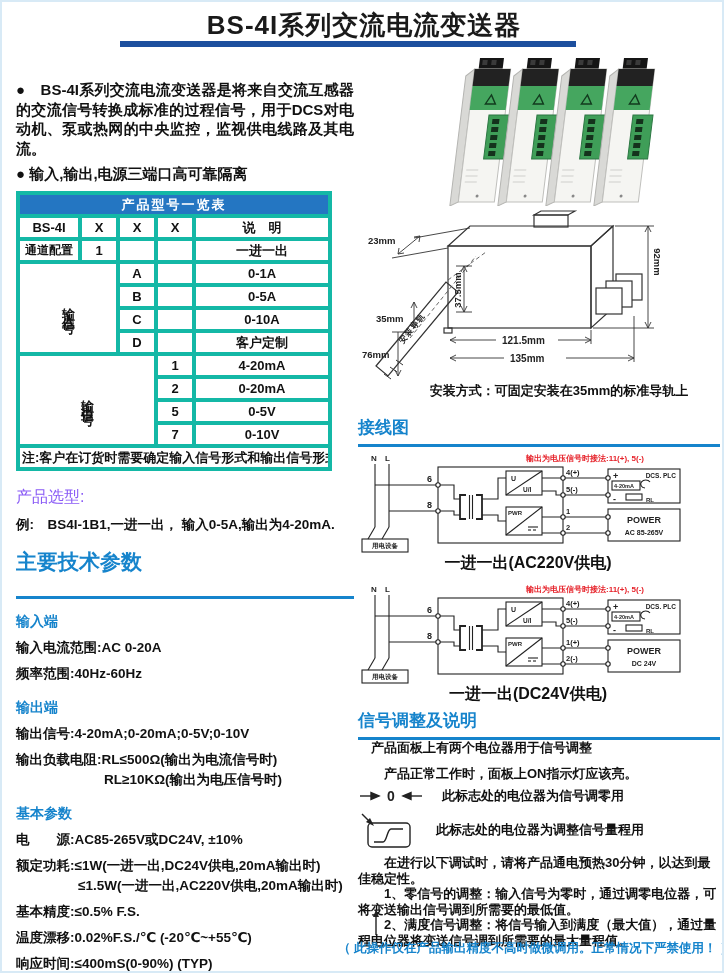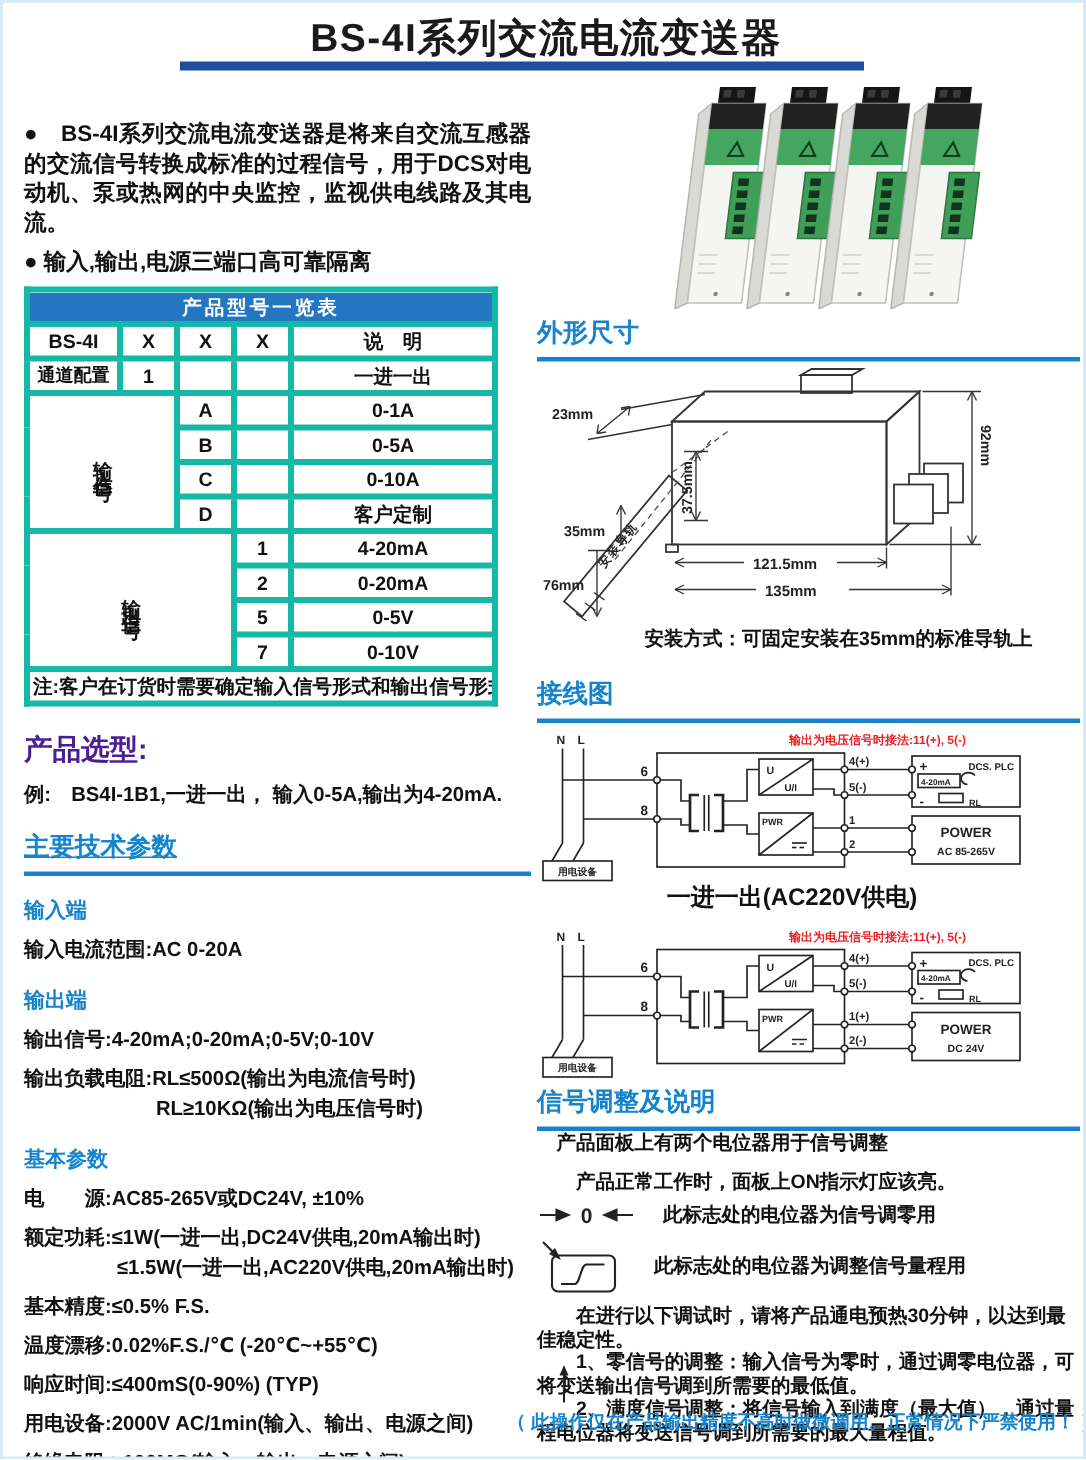--- a/index.html
+++ b/index.html
@@ -20,23 +20,23 @@
   table.model{border-collapse:collapse;margin-top:7px;width:312px;table-layout:fixed;}
   table.model td{border:4px solid #14b8a6;padding:0 2px;height:19px;font-size:13px;
                  font-weight:bold;text-align:center;overflow:hidden;}
   td.bar{background:#2476c2;color:#fff;text-align:left;font-size:15px;height:23px;
          padding-left:8px;letter-spacing:2px;}
   td.desc{text-align:left;padding-left:10px;}
   td.note{font-size:9px;text-align:left;white-space:nowrap;padding-left:4px;height:20px;}
   .vert{writing-mode:vertical-rl;text-orientation:upright;letter-spacing:5px;
         display:inline-block;line-height:14px;}
   
-  .bh{color:#4c1d95;font-weight:bold;font-size:19px;margin:16px 0 0 0;}
-  .sech{color:#1684cc;font-weight:bold;font-size:17px;margin:14px 0 0 0;
-        border-bottom:3px solid #1684cc;padding-bottom:5px;text-decoration:underline;}
+  .bh{color:#8b5cf6;font-weight:normal;font-size:16px;margin:16px 0 0 0;}
+  .sech{color:#1684cc;font-weight:bold;font-size:21px;margin:14px 0 0 0;
+        border-bottom:3px solid #1684cc;padding-bottom:20px;}
   .subh{color:#1684cc;font-weight:bold;font-size:14px;margin:14px 0 0 0;}
   .tline{margin:8px 0 0 0;font-size:13.5px;font-weight:bold;white-space:nowrap;}
   .ind1{padding-left:62px;margin-top:2px;}
   .ind2{padding-left:88px;margin-top:2px;}
   
   .photo{display:block;margin:0 0 0 10px;}
   .rh{color:#1684cc;font-weight:bold;font-size:17px;margin:4px 0 0 0;
       border-bottom:3px solid #1684cc;padding-bottom:5px;}
   .dimsvg{display:block;margin-top:4px;}
   .dimcap{font-size:13px;font-weight:bold;text-align:center;margin:0 0 0 40px;}
@@ -134,20 +134,21 @@
     </tbody>
       </table>
 
     <p class="bh">产品选型:</p>
     <p class="tline" style="font-size:13.5px">例:　BS4I-1B1,一进一出， 输入0-5A,输出为4-20mA.</p>
 
     <p class="sech">主要技术参数</p>
 
     <p class="subh">输入端</p>
     <p class="tline">输入电流范围:AC 0-20A</p>
+    <p class="tline">频率范围:40Hz-60Hz</p>
 
     <p class="subh" style="margin-top:16px">输出端</p>
     <p class="tline">输出信号:4-20mA;0-20mA;0-5V;0-10V</p>
     <p class="tline">输出负载电阻:RL≤500Ω(输出为电流信号时)</p>
     <p class="tline ind2">RL≥10KΩ(输出为电压信号时)</p>
 
     <p class="subh" style="margin-top:16px">基本参数</p>
     <p class="tline">电　　源:AC85-265V或DC24V, ±10%</p>
     <p class="tline">额定功耗:≤1W(一进一出,DC24V供电,20mA输出时)</p>
     <p class="tline ind1">≤1.5W(一进一出,AC220V供电,20mA输出时)</p>
@@ -239,21 +240,20 @@
             <rect x="118" y="85" width="7" height="5" fill="#14321c"></rect>
             <rect x="118" y="93" width="7" height="5" fill="#14321c"></rect>
           <line x1="98" y1="112" x2="110" y2="112" stroke="#cfcfcc"></line>
             <line x1="98" y1="118" x2="110" y2="118" stroke="#cfcfcc"></line>
             <line x1="98" y1="124" x2="110" y2="124" stroke="#cfcfcc"></line>
           <circle cx="112" cy="138" r="1.5" fill="#888"></circle>
         </g>
       </g>
     </svg>
 
-    <p class="rh">外形尺寸</p>
 
     <svg class="dimsvg" width="356" height="172" viewBox="0 0 356 172">
       <g stroke="#333" fill="none" stroke-width="1.2">
         <rect x="90" y="36" width="143" height="82"></rect>
         <path d="M90,36 L112,16 H255 L233,36 Z"></path>
         <path d="M233,36 L255,16 V98 L233,118 Z"></path>
         <rect x="176" y="5" width="34" height="12"></rect>
         <path d="M176,5 l7,-4 h34 l-7,4 z"></path>
         <rect x="258" y="64" width="26" height="26" fill="#fff"></rect>
         <rect x="248" y="71" width="26" height="26" fill="#fff"></rect>
@@ -437,20 +437,21 @@
         <text x="255" y="28" font-size="9">+</text>
         <text x="318" y="27" text-anchor="end" font-size="6.5">DCS. PLC</text>
         <text x="256" y="37" font-size="5.5">4-20mA</text>
         <text x="255" y="51" font-size="9">-</text>
         <text x="288" y="51" font-size="6">RL</text>
         <text x="286" y="72" text-anchor="middle" font-size="9">POWER</text>
         <text x="286" y="84" text-anchor="middle" font-size="7">DC 24V</text>
         <text x="27" y="97" text-anchor="middle" font-size="6.5">用电设备</text>
       </g>
     </svg>
+    <p class="wirecap">一进一出(DC24V供电)</p>
 
     <p class="rh" style="margin-top:4px">信号调整及说明</p>
 
     <p class="adj i1">产品面板上有两个电位器用于信号调整</p>
     <p class="adj i2" style="margin-top:10px">产品正常工作时，面板上ON指示灯应该亮。</p>
 
     <div class="iconrow">
       <svg width="66" height="18" viewBox="0 0 66 18">
         <g stroke="#222" stroke-width="1.4" fill="#222">
           <line x1="2" y1="9" x2="14" y2="9"></line>

